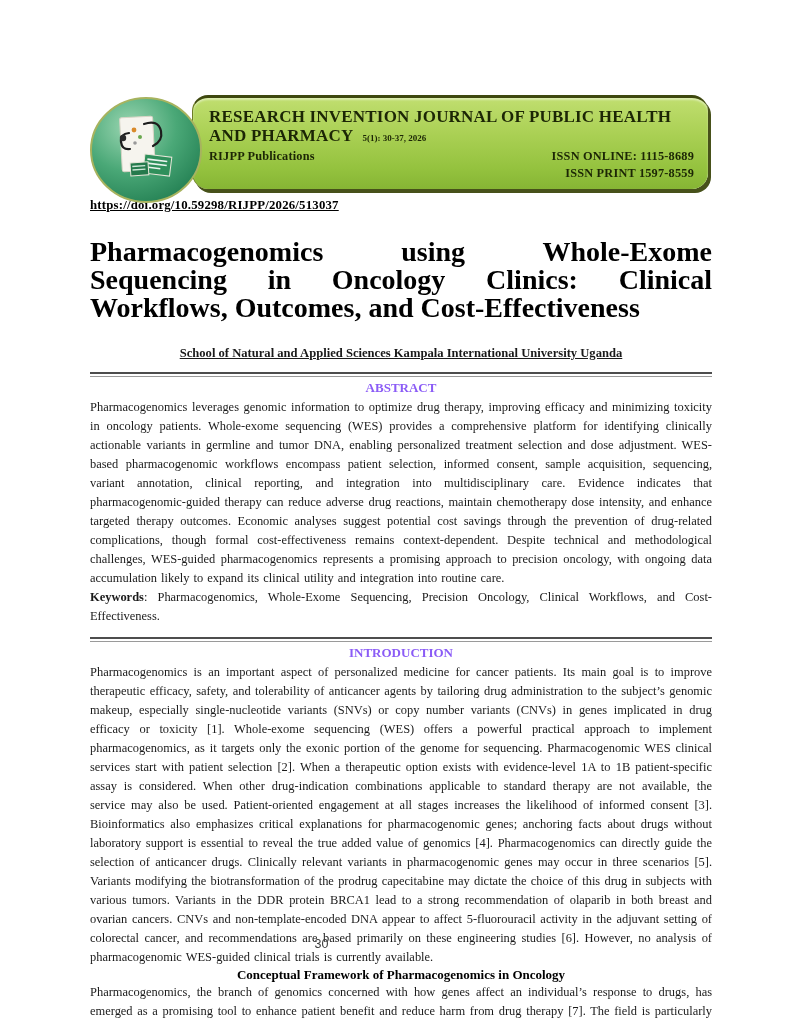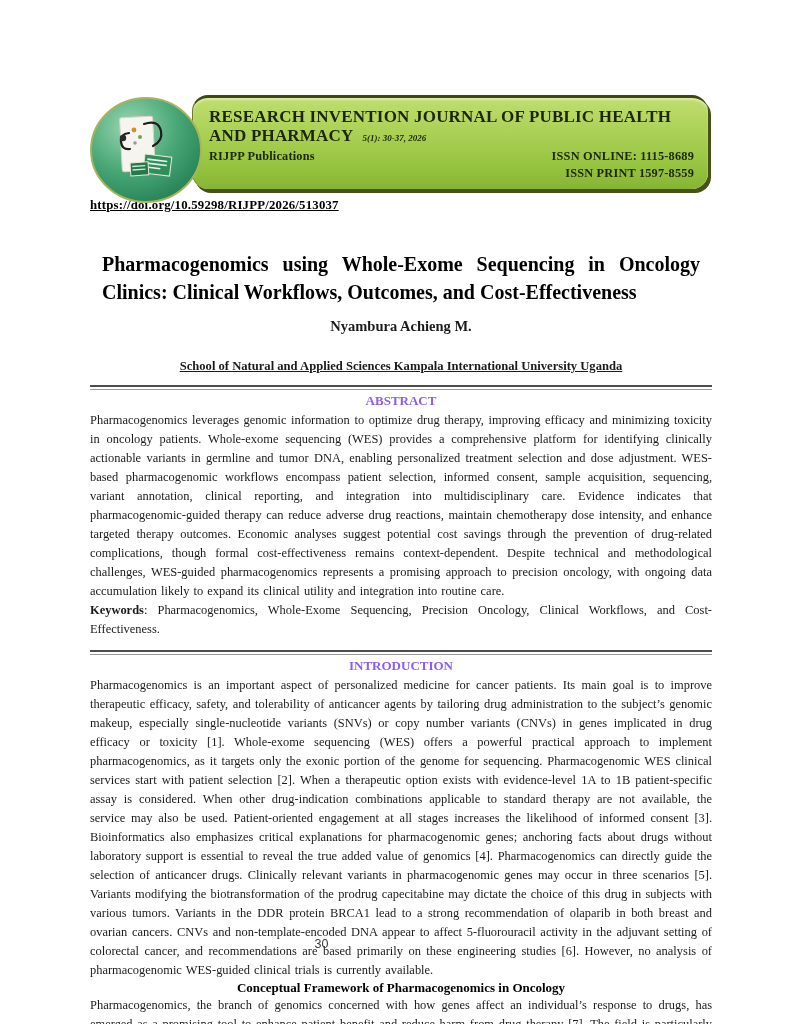--- a/index.html
+++ b/index.html
@@ -14,28 +14,28 @@
     border-top:3px solid #3e480f;
     border-left:1px solid #6d7c26;
     box-shadow:3px 4px 0 #47511a, inset 0 2px 2px rgba(255,255,255,.45);
     box-sizing:border-box;
     padding:10px 14px 8px 16px;
     display:flex;flex-direction:column;justify-content:space-between;
     color:#1c2605;
   }
   .banner-row{display:flex;justify-content:space-between;align-items:baseline;line-height:1.1;}
   .banner-title{font-weight:bold;font-size:17px;letter-spacing:.2px;}
-  .banner-issue{font-weight:bold;font-style:italic;font-size:9px;margin-left:5px;white-space:nowrap;}
+  .banner-issue{font-weight:bold;font-size:9px;margin-left:5px;white-space:nowrap;}
   .banner-strong{font-weight:bold;font-size:12.3px;letter-spacing:.2px;}
   .row-right{justify-content:flex-end;}
 
   .doi{position:absolute;top:198px;left:90px;font-weight:bold;font-size:12.8px;color:#000;text-decoration:underline;letter-spacing:.2px;}
 
   .content{position:absolute;top:238px;left:90px;width:622px;}
-  .article-title{font-size:20px;font-weight:bold;line-height:28px;text-align:justify;margin:12px;color:#000;}
+  .article-title{font-size:28px;font-weight:bold;line-height:28px;text-align:justify;margin:0;color:#000;}
   .author{text-align:center;font-weight:bold;font-size:14.5px;margin-top:3px;}
   .affiliation{text-align:center;font-weight:bold;font-size:12.6px;text-decoration:underline;margin-top:24px;}
 
   .rule{height:2px;border-top:2px solid #4d4d4d;border-bottom:1px solid #9a9a9a;margin:11px 0 3px 0;}
   .section-heading{text-align:center;font-weight:bold;font-size:13px;margin:1px 0 2px 0;color:#8b5cf6;}
   .para{font-size:12.45px;line-height:19px;text-align:justify;margin:0;word-spacing:1px;}
   .sub-heading{text-align:center;font-weight:bold;font-size:13px;margin:0;color:#000;}
   .kw-label{font-weight:bold;}
 
   .pagenum{position:absolute;top:937px;left:0;width:643px;text-align:center;
@@ -93,21 +93,20 @@
       <div class="banner-row row-right">
         <span class="banner-strong">ISSN PRINT 1597-8559</span>
       </div>
     </div>
   </div>
 
   <a class="doi" href="#">https://doi.org/10.59298/RIJPP/2026/513037</a>
 
   <div class="content">
     <h1 class="article-title">Pharmacogenomics using Whole-Exome Sequencing in Oncology Clinics: Clinical Workflows, Outcomes, and Cost-Effectiveness</h1>
-    <div class="author">Nyambura Achieng M.</div>
     <div class="affiliation">School of Natural and Applied Sciences Kampala International University Uganda</div>
 
     <div class="rule"></div>
 
     <div class="section-heading">ABSTRACT</div>
     <p class="para">Pharmacogenomics leverages genomic information to optimize drug therapy, improving efficacy and minimizing toxicity in oncology patients. Whole-exome sequencing (WES) provides a comprehensive platform for identifying clinically actionable variants in germline and tumor DNA, enabling personalized treatment selection and dose adjustment. WES-based pharmacogenomic workflows encompass patient selection, informed consent, sample acquisition, sequencing, variant annotation, clinical reporting, and integration into multidisciplinary care. Evidence indicates that pharmacogenomic-guided therapy can reduce adverse drug reactions, maintain chemotherapy dose intensity, and enhance targeted therapy outcomes. Economic analyses suggest potential cost savings through the prevention of drug-related complications, though formal cost-effectiveness remains context-dependent. Despite technical and methodological challenges, WES-guided pharmacogenomics represents a promising approach to precision oncology, with ongoing data accumulation likely to expand its clinical utility and integration into routine care.</p>
     <p class="para"><span class="kw-label">Keywords</span><span>: Pharmacogenomics, Whole-Exome Sequencing, Precision Oncology, Clinical Workflows, and Cost-Effectiveness.</span></p>
 
     <div class="rule"></div>
 

